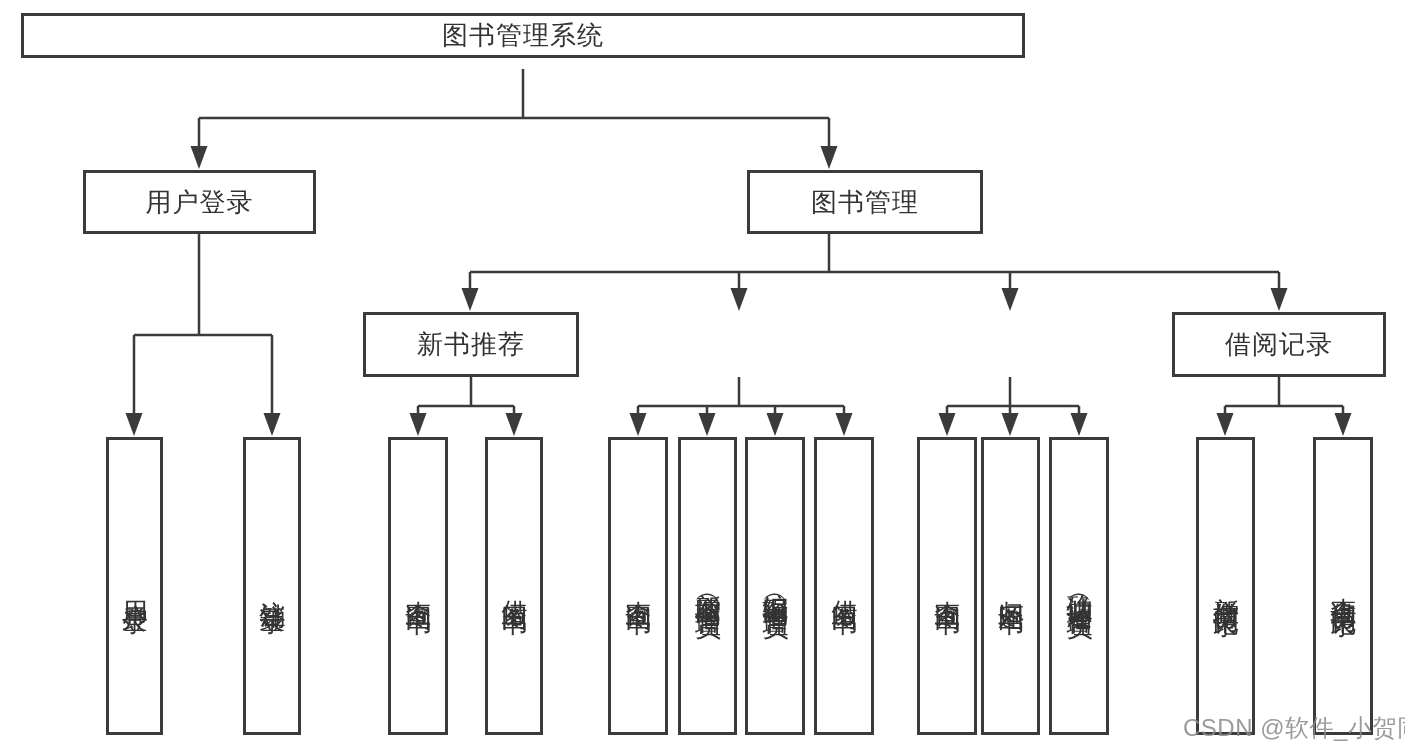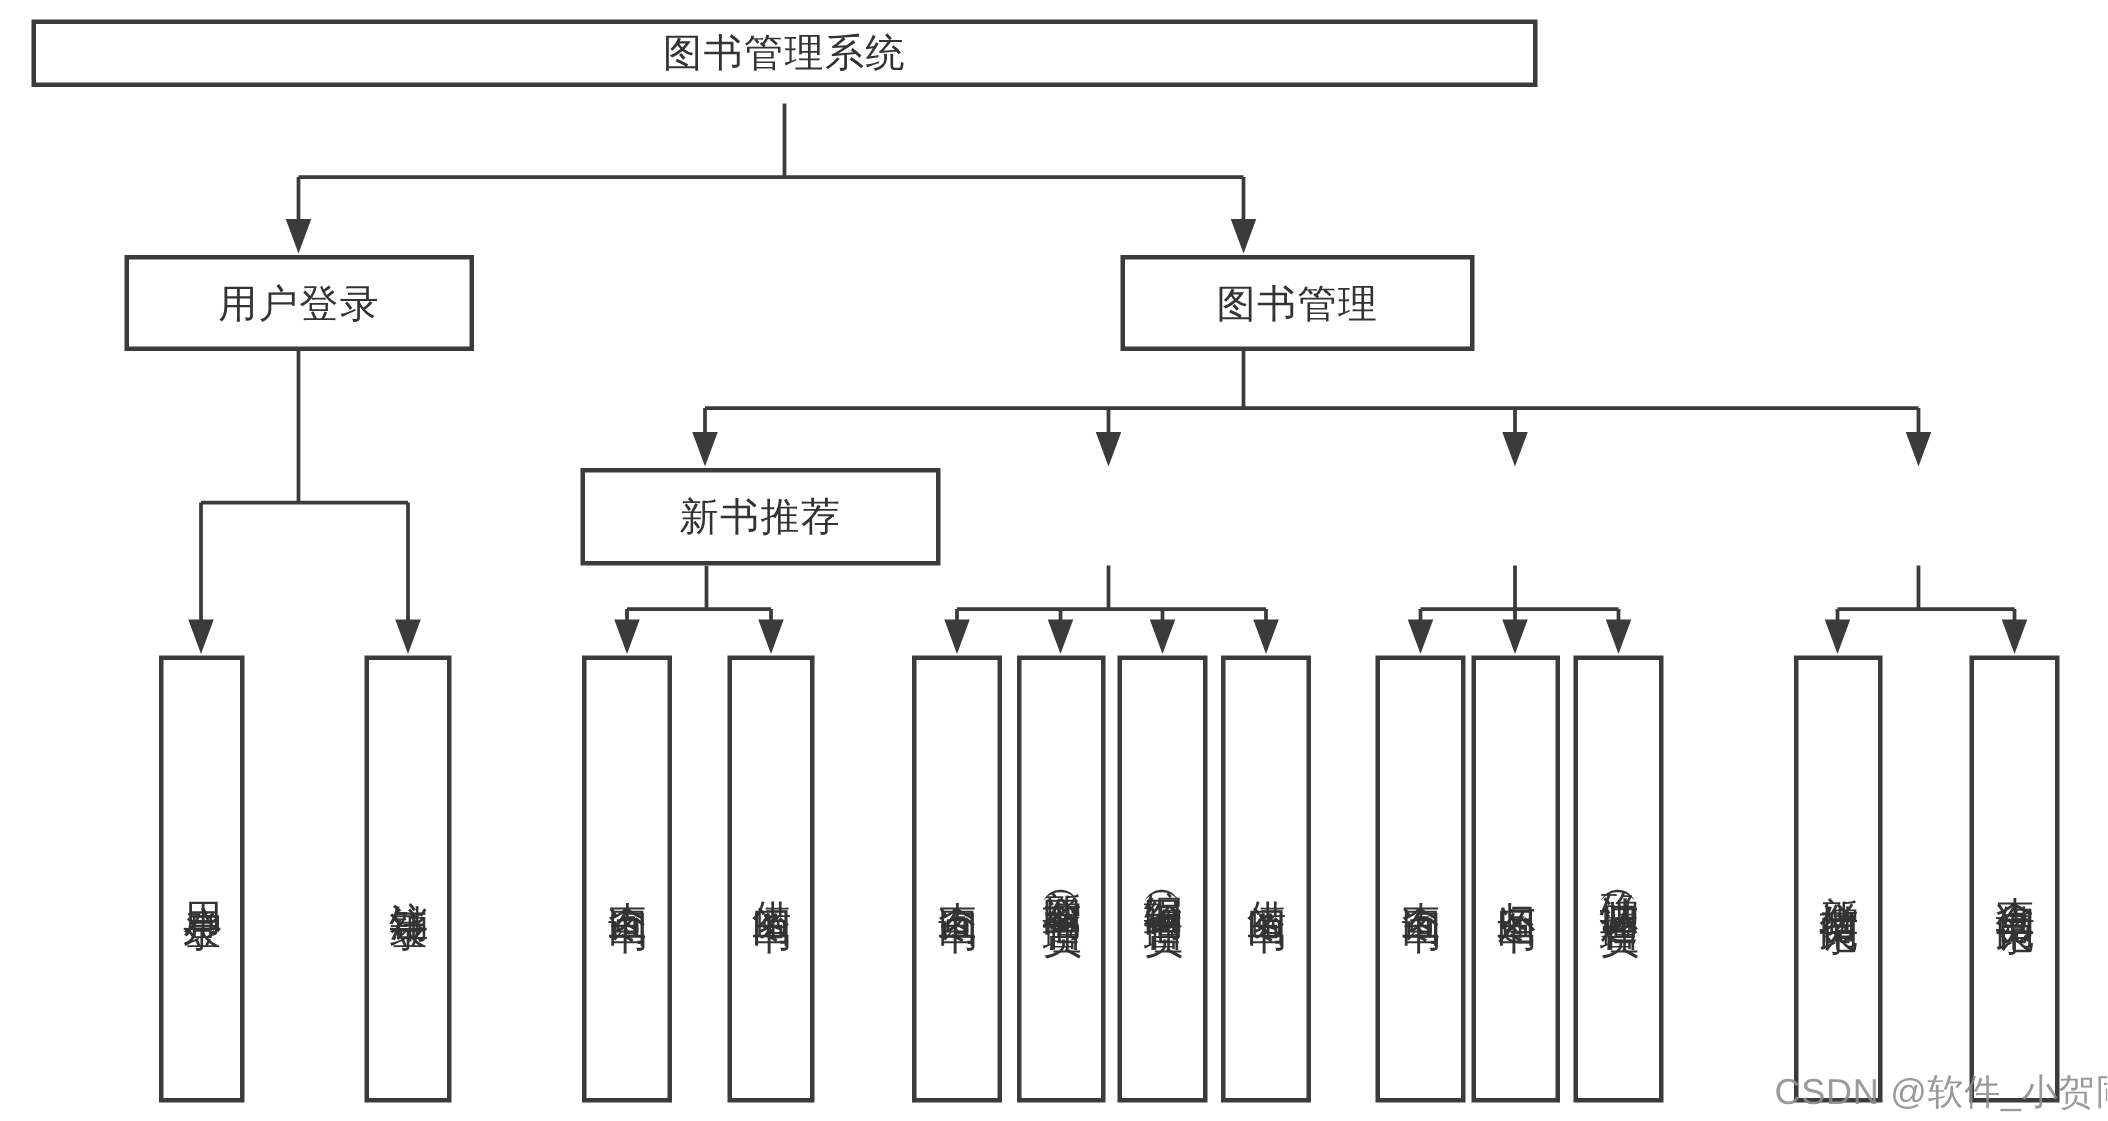--- a/index.html
+++ b/index.html
@@ -33,21 +33,21 @@
   .leaf span {
     writing-mode: vertical-rl;
     text-orientation: mixed;
     letter-spacing: 3px;
     line-height: 1.15;
   }
   
   .n-root  { left: 21px;   top: 13px;  width: 1004px; height: 45px; }
   .n-login { left: 83px;   top: 170px; width: 233px;  height: 64px; }
   .n-mgmt  { left: 711px;  top: 170px; width: 236px;  height: 64px; margin-left: 36px; }
-  .n-rec   { left: 363px;  top: 312px; width: 240px;  height: 65px; margin-left: 24px; }
+  .n-rec   { left: 363px;  top: 312px; width: 216px;  height: 65px; }
   .n-bor   { left: 632px;  top: 312px; width: 214px;  height: 65px; }
   .n-cur   { left: 903px;  top: 312px; width: 214px;  height: 65px; }
   .n-hist  { left: 1172px; top: 312px; width: 214px;  height: 65px; }
   
   .leaf { top: 437px; height: 298px; }
   .l-userlogin { left: 106px;  width: 57px; }
   .l-logout    { left: 243px;  width: 58px; }
   .l-q-rec     { left: 388px;  width: 60px; }
   .l-b-rec     { left: 485px;  width: 58px; }
   .l-q-bor     { left: 608px;  width: 60px; }
@@ -115,20 +115,23 @@
   <div class="node n-login">
     <span>用户登录</span>
   </div>
   <div class="node n-mgmt">
     <span>图书管理</span>
   </div>
 
   <div class="node n-rec">
     <span>新书推荐</span>
   </div>
+  <div class="node n-hist">
+    <span>借阅记录</span>
+  </div>
 
   <div class="node leaf l-userlogin">
     <span>用户登录</span>
   </div>
   <div class="node leaf l-logout">
     <span>注销登录</span>
   </div>
 
   <div class="node leaf l-q-rec">
     <span>查询图书</span>

